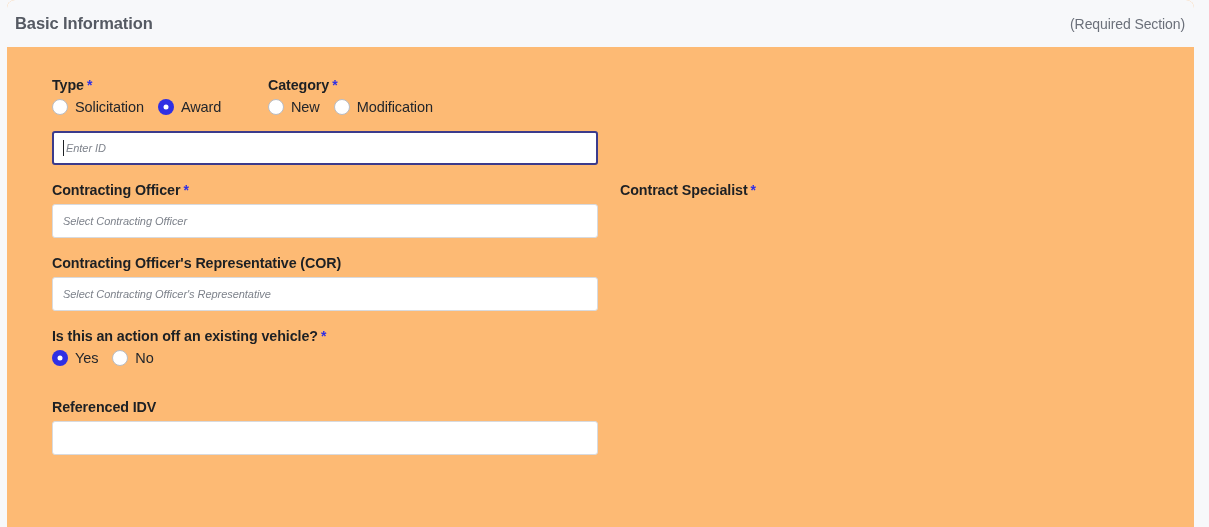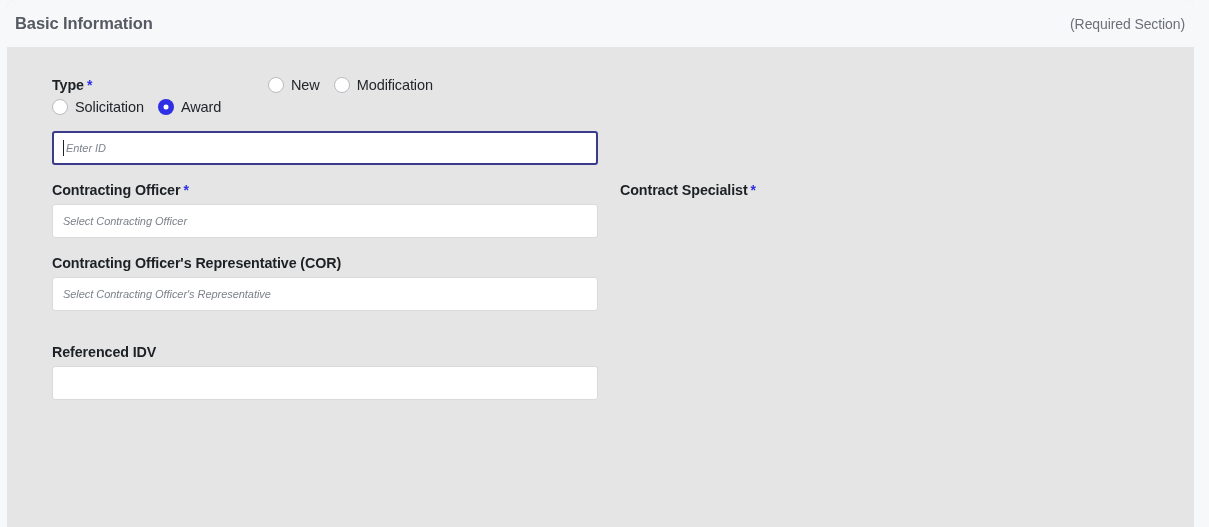--- a/index.html
+++ b/index.html
@@ -22,21 +22,21 @@
     box-sizing: border-box;
     padding-left: 7px;
     padding-right: 15px;
   }
 
   .card {
     position: relative;
     width: 100%;
     height: 527px;
     box-sizing: border-box;
-    background: #e5e5e5;
+    background: #fdba74;
     border-radius: 8px 8px 0 0;
     overflow: hidden;
   }
 
   
   .section-header {
     height: 47px;
     box-sizing: border-box;
     background: #f7f8fa;
     display: flex;
@@ -205,20 +205,21 @@
               <span class="radio-label">Solicitation</span>
             </div>
             <div class="radio-option">
               <span class="radio checked"></span>
               <span class="radio-label">Award</span>
             </div>
           </div>
         </div>
 
         <div class="inline-group-cat">
+          <span class="label"><span>Category</span><span class="req">*</span></span>
           <div class="radio-row">
             <div class="radio-option">
               <span class="radio"></span>
               <span class="radio-label">New</span>
             </div>
             <div class="radio-option">
               <span class="radio"></span>
               <span class="radio-label">Modification</span>
             </div>
           </div>
@@ -249,20 +250,35 @@
 
       <div class="row">
         <div class="col-left field-group">
           <span class="label">Contracting Officer's Representative (COR)</span>
           <div class="input">
             <span class="placeholder">Select Contracting Officer's Representative</span>
           </div>
         </div>
       </div>
 
+      <div class="row">
+        <div class="col-left field-group">
+          <span class="label"><span>Is this an action off an existing vehicle?</span><span class="req">*</span></span>
+          <div class="radio-row">
+            <div class="radio-option">
+              <span class="radio checked"></span>
+              <span class="radio-label">Yes</span>
+            </div>
+            <div class="radio-option">
+              <span class="radio"></span>
+              <span class="radio-label">No</span>
+            </div>
+          </div>
+        </div>
+      </div>
 
       <div class="spacer-16"></div>
 
       <div class="row">
         <div class="col-left field-group">
           <span class="label">Referenced IDV</span>
           <div class="input">
             <span class="placeholder"></span>
           </div>
         </div>

